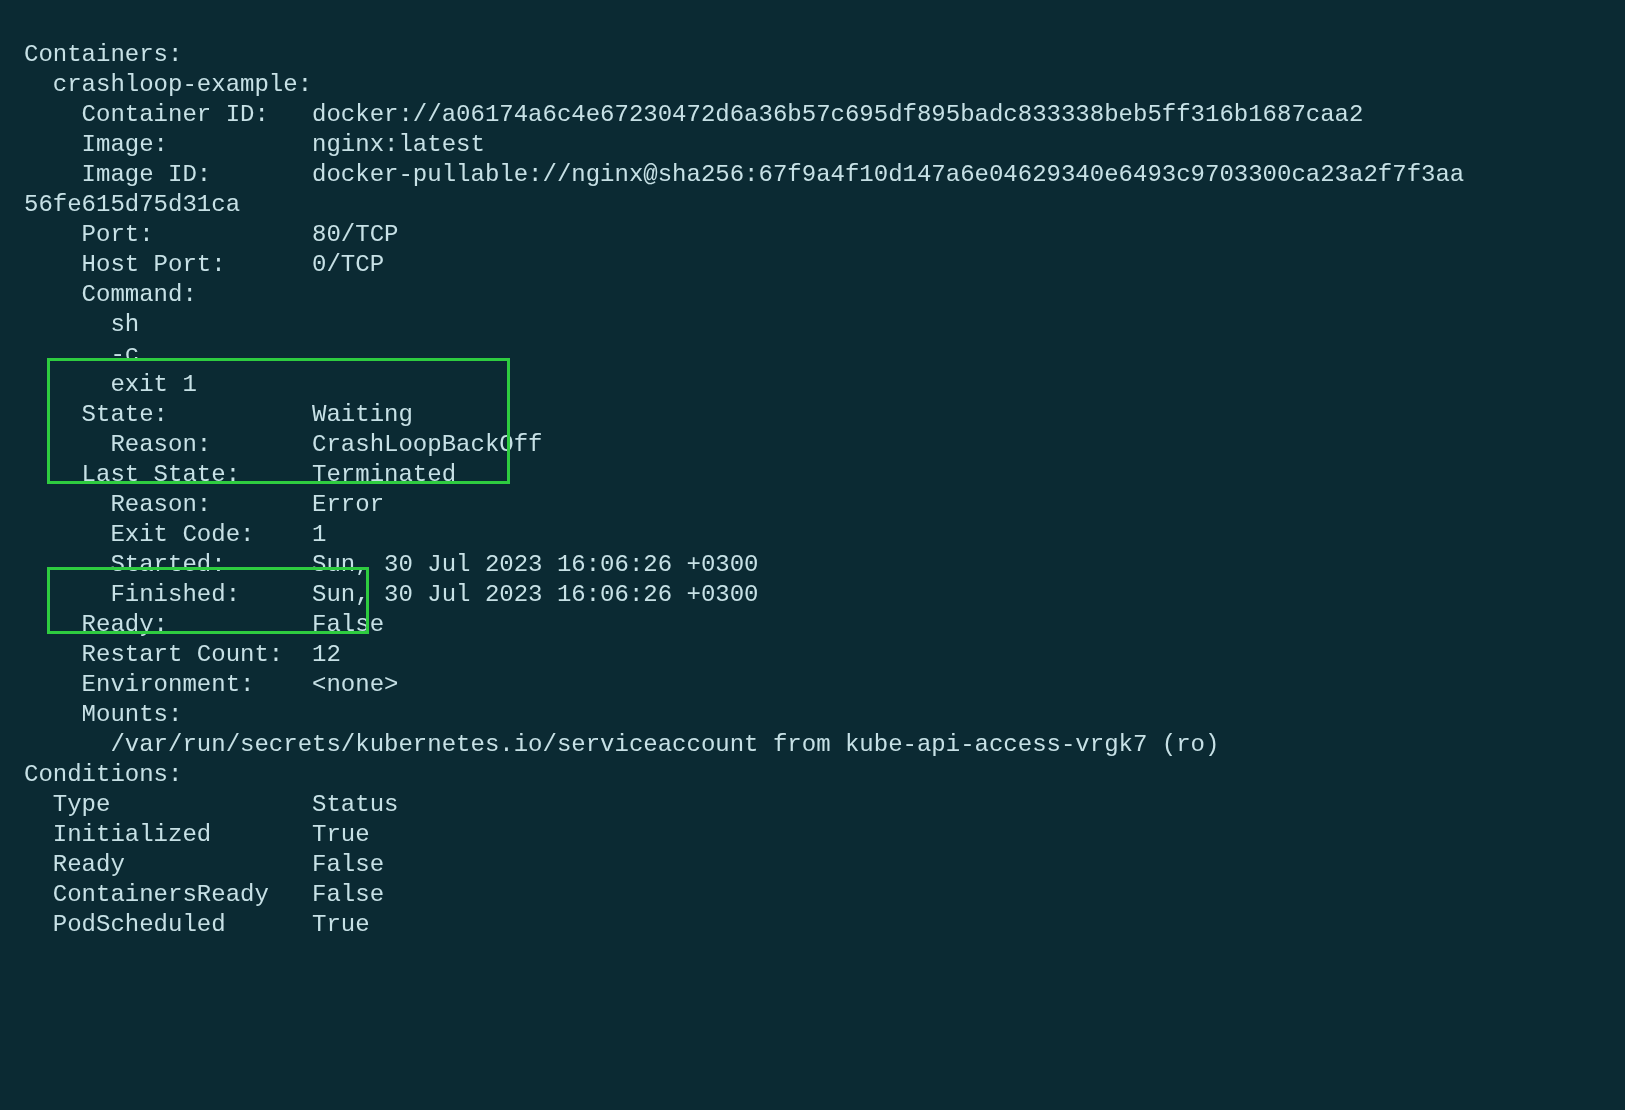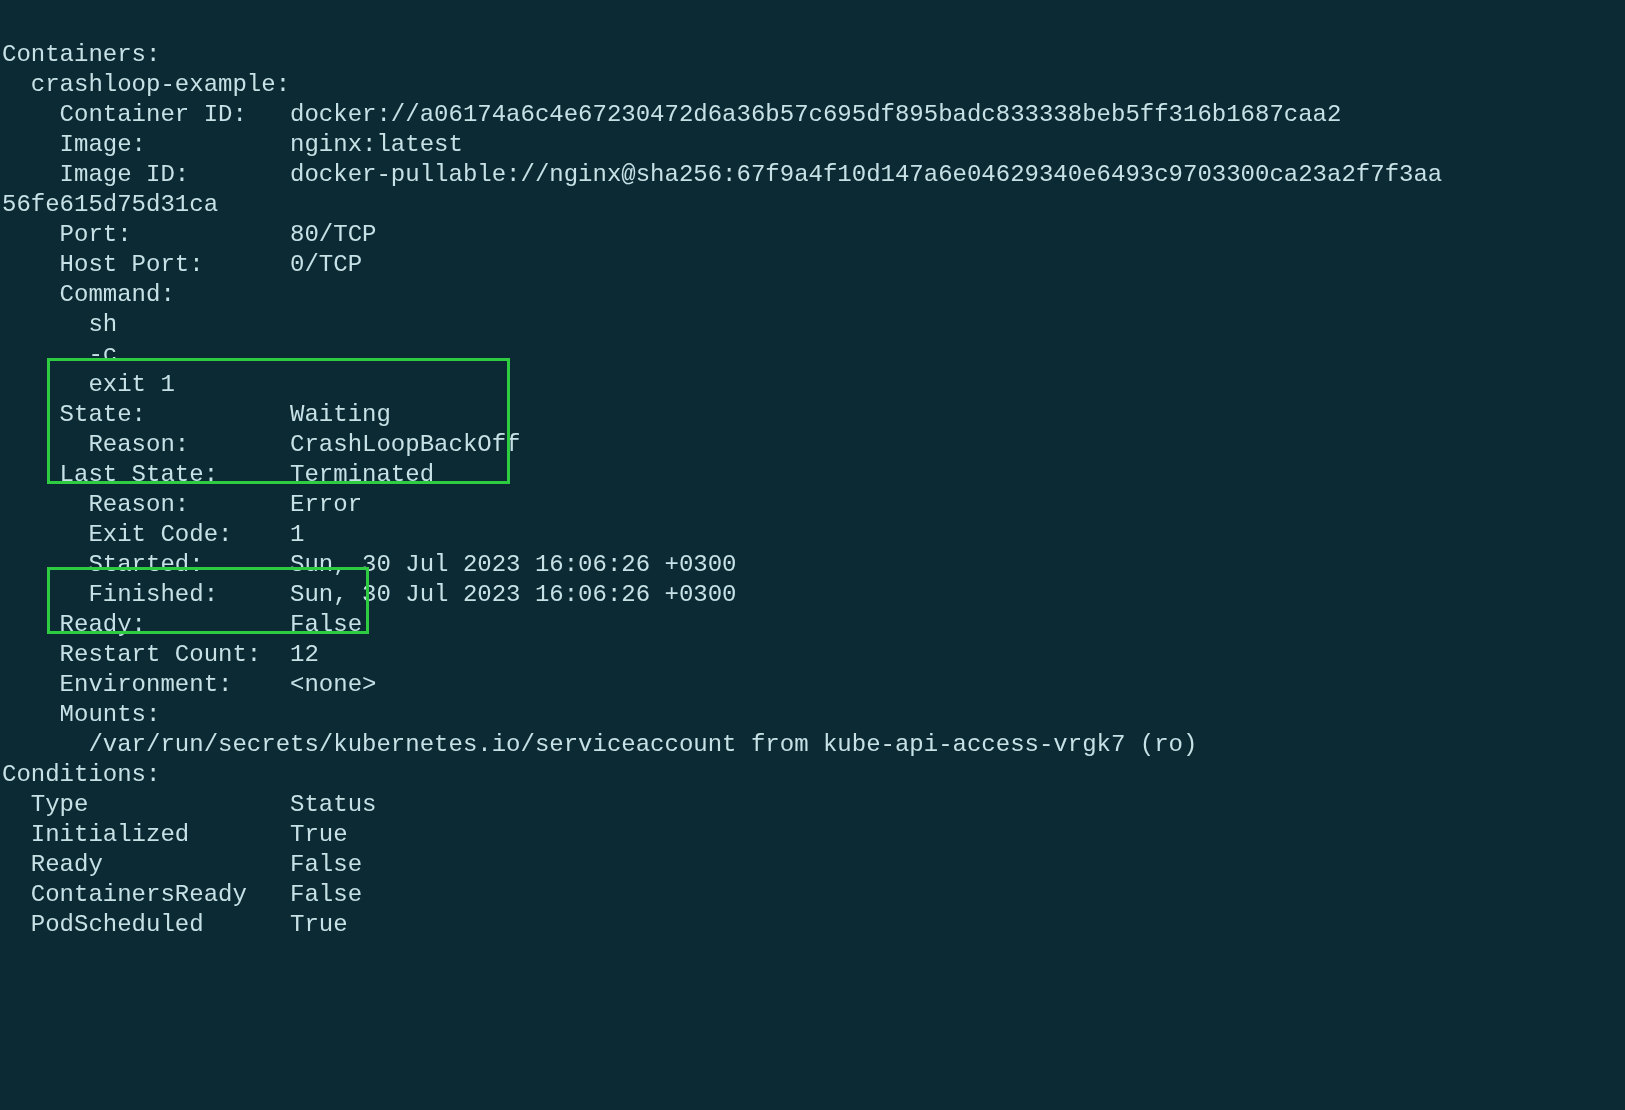--- a/index.html
+++ b/index.html
@@ -9,21 +9,21 @@
     color: #c7e1e6;
     font-family: "Consolas", "Menlo", "Courier New", monospace;
     font-size: 24px;
     line-height: 30px;
     width: 1625px;
     height: 1110px;
   }
   .terminal {
     white-space: pre;
     padding-top: 10px;
-    padding-left: 2px;
+    padding-left: 24px;
     position: relative;
   }
   .highlight-box {
     position: absolute;
     border: 3px solid #2ecc40;
     pointer-events: none;
   }
   .hl1 { left: 47px;  top: 358px;  width: 457px; height: 120px; }
   .hl2 { left: 47px;  top: 567px;  width: 316px; height: 61px;  }
   span { display: inline; }

